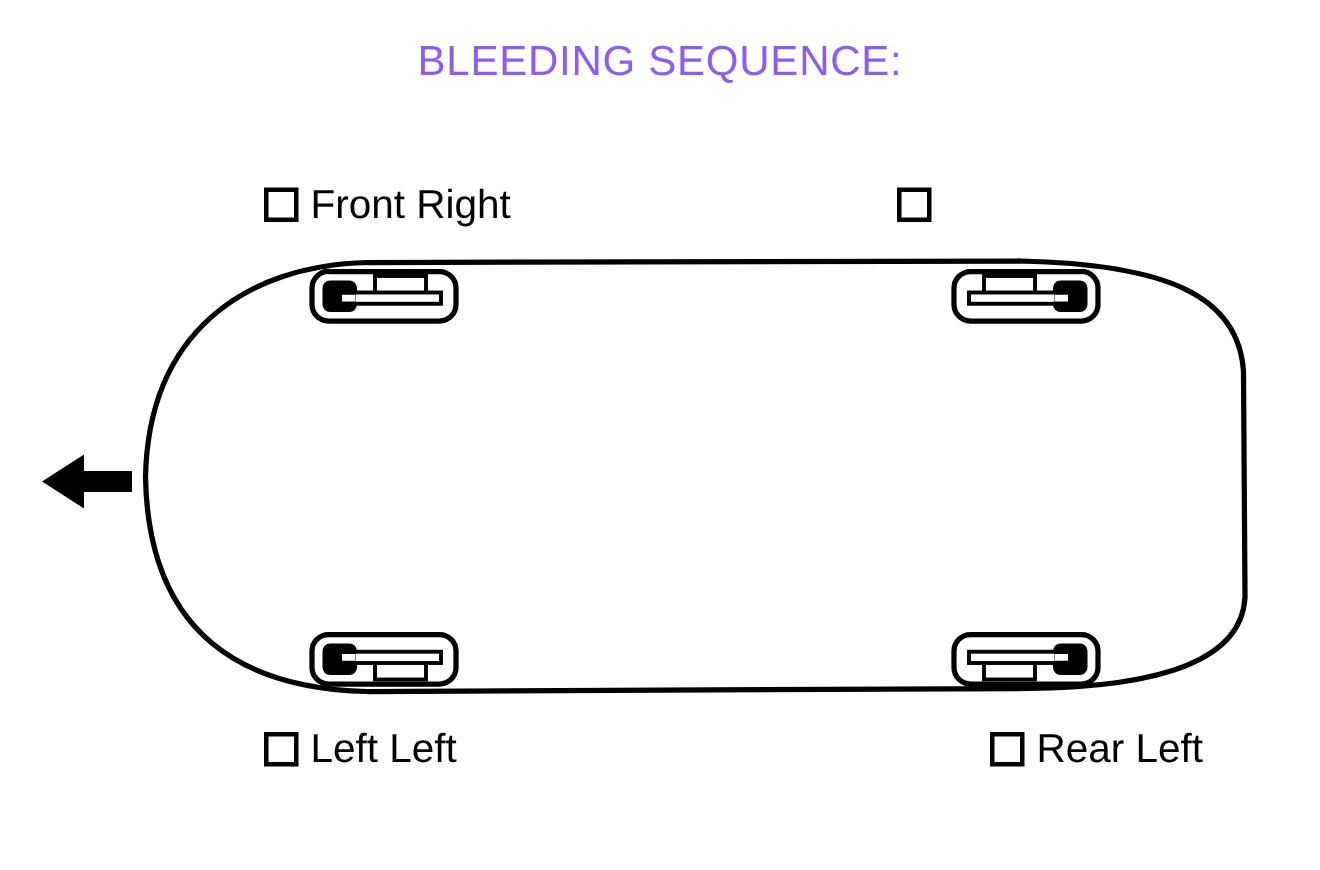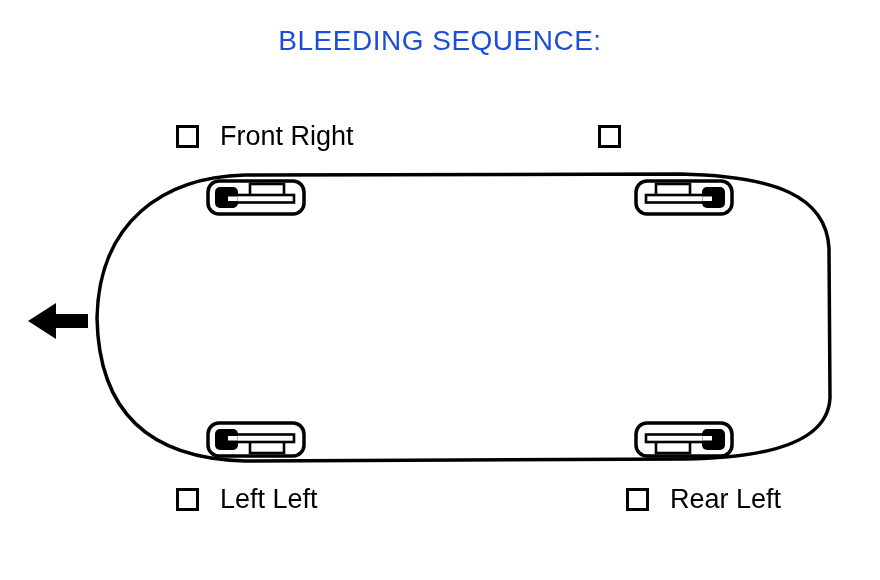--- a/index.html
+++ b/index.html
@@ -23,47 +23,47 @@
   }
   .title {
     position: absolute;
     left: 0;
     top: 25px;
     width: 880px;
     text-align: center;
     font-size: 28px;
     font-weight: 500;
     letter-spacing: 0.5px;
-    color: #1d4ed8;
+    color: #8b5cf6;
   }
   .cb-row {
     position: absolute;
     display: flex;
     align-items: center;
-    gap: 21px;
+    gap: 8px;
     height: 30px;
   }
   .cb-box {
     display: inline-block;
     width: 17px;
     height: 17px;
     border: 3px solid #000000;
     background: #ffffff;
     flex: 0 0 auto;
   }
   .cb-label {
     font-size: 27px;
     font-weight: 400;
     white-space: nowrap;
     line-height: 30px;
   }
   #cb-front-right { left: 176px; top: 121px; }
   #cb-rear-right  { left: 598px; top: 121px; }
   #cb-front-left  { left: 176px; top: 484px; }
-  #cb-rear-left   { left: 598px; top: 484px; padding-left: 28px; }
+  #cb-rear-left   { left: 632px; top: 484px; padding-left: 28px; }
 </style>
 </head>
 <body>
 
 <div id="canvas">
 
   <svg id="diagram-svg" width="880" height="580" viewBox="0 0 880 580">
     <defs>
 
       <g id="wheel-glyph">

